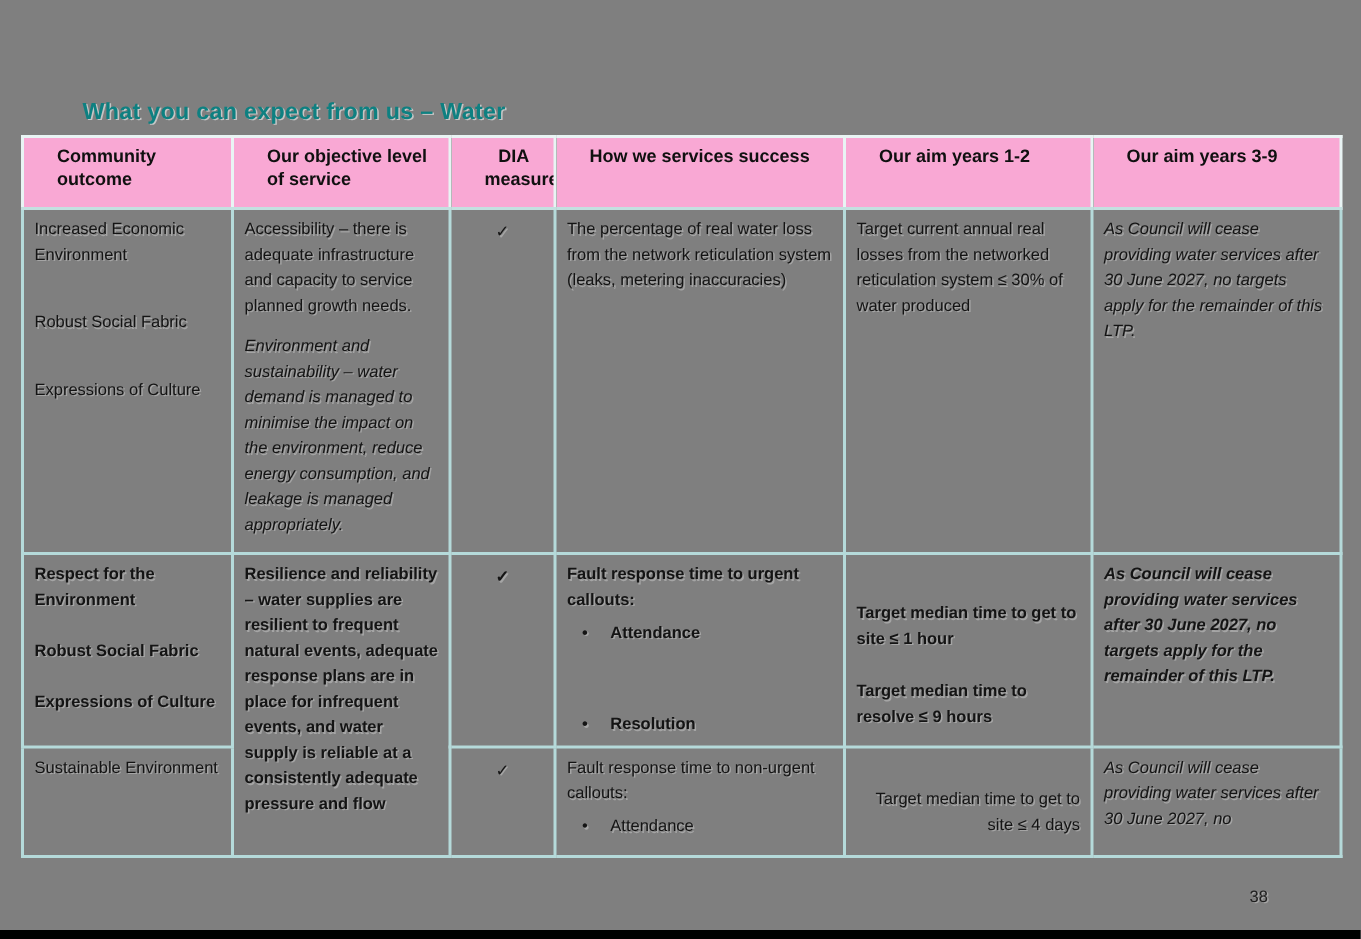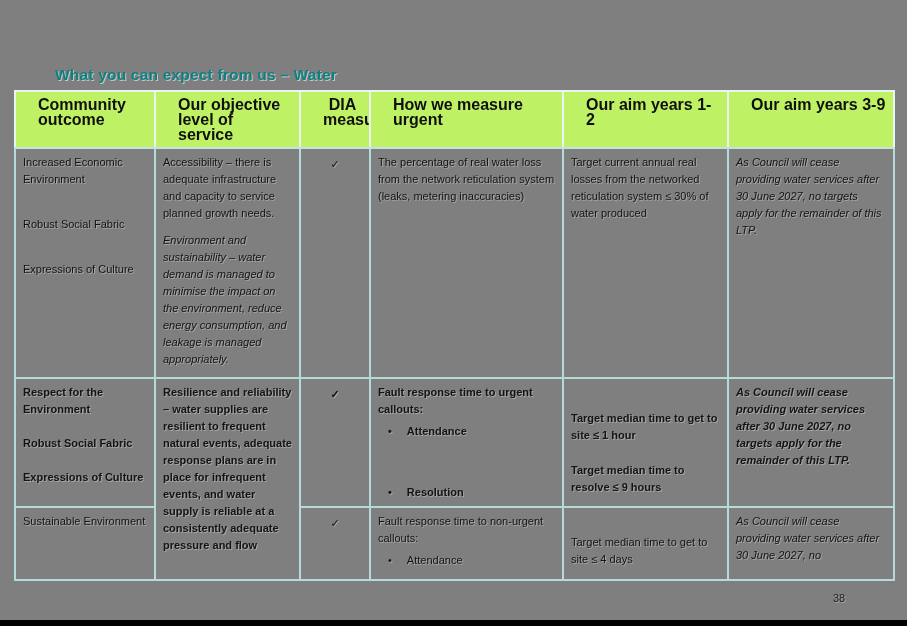--- a/index.html
+++ b/index.html
@@ -33,25 +33,25 @@
   col.c4 { width: 193px; }
   col.c5 { width: 165px; }
   col.c6 { width: 166px; }
   th, td {
     border: 2px solid #b5dada;
     vertical-align: top;
     padding: 5px 7px;
     overflow: hidden;
   }
   th {
-    background: #bef264;
+    background: #f9a8d4;
     border-color: #e9f4f4;
     border-bottom-color: #c4e0e0;
     color: #101010;
-    font-size: 16px;
+    font-size: 12px;
     font-weight: bold;
     text-align: left;
     height: 36px;
     line-height: 15px;
     padding-left: 22px;
   }
   th.center { text-align: center; }
   td {
     font-size: 11px;
     line-height: 17px;
@@ -60,21 +60,21 @@
   tr.row1 td { height: 216px; }
   tr.row2 td { height: 108px; font-weight: bold; }
   tr.row3 td { height: 59px; }
   td.dia { text-align: center; font-size: 11px; padding-top: 7px; }
   td p { margin: 0; }
   .gap-lg { margin-top: 28px !important; }
   .gap-md { margin-top: 17px !important; }
   .gap-sm { margin-top: 10px !important; font-style: italic; }
   .aim-pad-1 { margin-top: 26px !important; }
   .aim-pad-2 { margin-top: 18px !important; }
-  .aim-pad-3 { margin-top: 21px !important; }
+  .aim-pad-3 { margin-top: 21px !important; text-align: right; }
   .bullet { display: flex; gap: 15px; padding-left: 10px; margin-top: 5px; }
   .bullet.far { margin-top: 44px; }
   .bullet .dot { flex: 0 0 auto; }
   td.italic-note { font-style: italic; }
   .page-number {
     position: absolute;
     left: 833px; top: 592px;
     font-size: 11px;
     color: #1f1f1f;
     text-shadow: 1px 1px 0 rgba(255,255,255,0.3);
@@ -98,21 +98,21 @@
       <col class="c3">
       <col class="c4">
       <col class="c5">
       <col class="c6">
   </colgroup>
   <thead>
     <tr>
       <th>Community outcome</th>
       <th>Our objective level of service</th>
       <th class="center">DIA measure*</th>
-      <th>How we measure urgent</th>
+      <th>How we services success</th>
       <th>Our aim years 1-2</th>
       <th>Our aim years 3-9</th>
     </tr>
   </thead>
   <tbody>
     <tr class="row1">
       <td>
         <p>Increased Economic Environment</p>
         <p class="gap-lg">Robust Social Fabric</p>
         <p class="gap-lg">Expressions of Culture</p>

